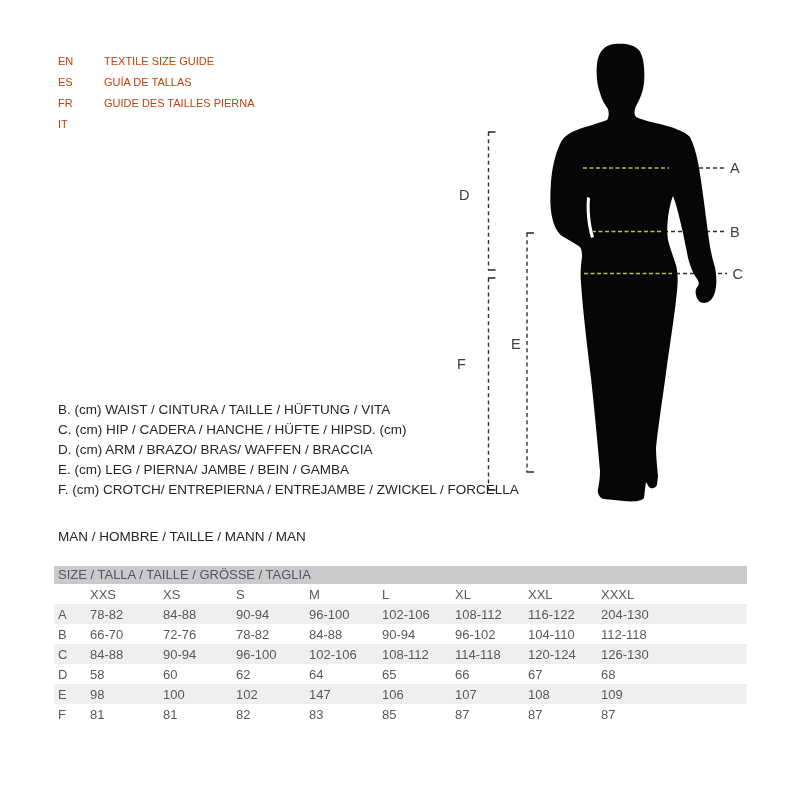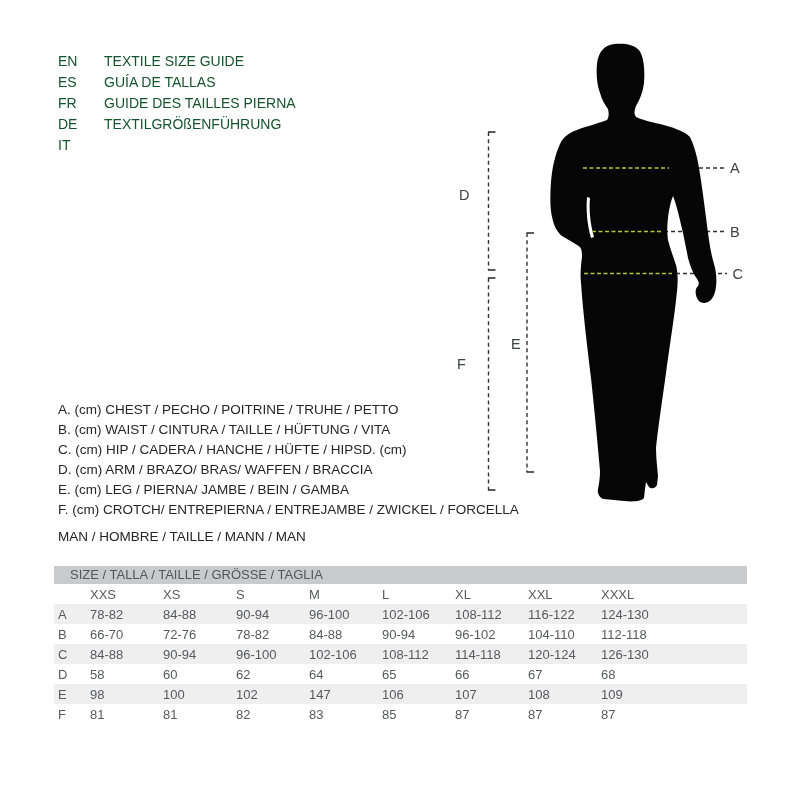--- a/index.html
+++ b/index.html
@@ -9,23 +9,23 @@
     height: 800px;
     background: #ffffff;
     font-family: "Liberation Sans", "DejaVu Sans", sans-serif;
     color: #262626;
     overflow: hidden;
   }
   
   .lang-block {
     position: absolute;
     left: 58px; top: 51px;
-    font-size: 14px;
+    font-size: 11px;
     line-height: 21px;
-    color: #14532d;
+    color: #c2410c;
     white-space: nowrap;
   }
   .lang-row { display: flex; }
   .lang-code { display: inline-block; width: 46px; }
   
   .figure-wrap { position: absolute; left: 440px; top: 30px; width: 320px; height: 490px; }
   .figure-wrap svg { display: block; width: 320px; height: 490px; }
   
   .legend {
     position: absolute;
@@ -42,21 +42,21 @@
     color: #262626;
     white-space: nowrap;
   }
   
   .size-table { position: absolute; left: 54px; top: 566px; width: 693px; }
   .table-title {
     height: 18px; line-height: 18px;
     background: #c9cacb;
     color: #55565a;
     font-size: 13px;
-    padding-left: 16px;
+    padding-left: 4px;
     box-sizing: border-box;
   }
   .trow {
     display: grid;
     grid-template-columns: 36px repeat(8, 73px) 1fr;
     height: 20px;
     align-items: center;
     font-size: 13px;
     color: #58595b;
   }
@@ -74,24 +74,20 @@
       <span class="lang-code">EN</span>
       <span class="lang-title">TEXTILE SIZE GUIDE</span>
     </div>
     <div class="lang-row">
       <span class="lang-code">ES</span>
       <span class="lang-title">GUÍA DE TALLAS</span>
     </div>
     <div class="lang-row">
       <span class="lang-code">FR</span>
       <span class="lang-title">GUIDE DES TAILLES PIERNA</span>
-    </div>
-    <div class="lang-row">
-      <span class="lang-code">DE</span>
-      <span class="lang-title">TEXTILGRÖßENFÜHRUNG</span>
     </div>
     <div class="lang-row">
       <span class="lang-code">IT</span>
     </div>
   </div>
 
   <div class="figure-wrap">
     <svg viewBox="440 30 320 490" xmlns="http://www.w3.org/2000/svg">
 
       <line x1="671" y1="168" x2="727" y2="168" stroke="#2f2f2f" stroke-width="1.4" stroke-dasharray="4 3"></line>
@@ -172,21 +168,20 @@
       <text x="730" y="173" font-size="14.5" fill="#3f4042">A</text>
       <text x="730" y="236.5" font-size="14.5" fill="#3f4042">B</text>
       <text x="732.5" y="278.5" font-size="14.5" fill="#3f4042">C</text>
       <text x="459" y="200" font-size="14.5" fill="#3f4042">D</text>
       <text x="511" y="348.5" font-size="14.5" fill="#3f4042">E</text>
       <text x="457" y="368.5" font-size="14.5" fill="#3f4042">F</text>
     </svg>
   </div>
 
   <div class="legend">
-    <div>A. (cm) CHEST / PECHO / POITRINE / TRUHE / PETTO</div>
     <div>B. (cm) WAIST / CINTURA / TAILLE / HÜFTUNG / VITA</div>
     <div>C. (cm) HIP / CADERA / HANCHE / HÜFTE / HIPSD. (cm)</div>
     <div>D. (cm) ARM / BRAZO/ BRAS/ WAFFEN / BRACCIA</div>
     <div>E. (cm) LEG / PIERNA/ JAMBE / BEIN / GAMBA</div>
     <div>F. (cm) CROTCH/ ENTREPIERNA / ENTREJAMBE / ZWICKEL / FORCELLA</div>
   </div>
 
   <div class="gender-line">MAN / HOMBRE / TAILLE / MANN / MAN</div>
 
   <div class="size-table">
@@ -207,21 +202,21 @@
 
     <div class="trow striped">
       <div class="rlabel">A</div>
       <div class="cell">78-82</div>
       <div class="cell">84-88</div>
       <div class="cell">90-94</div>
       <div class="cell">96-100</div>
       <div class="cell">102-106</div>
       <div class="cell">108-112</div>
       <div class="cell">116-122</div>
-      <div class="cell">124-130</div>
+      <div class="cell">204-130</div>
       <div></div>
     </div>
 
     <div class="trow">
       <div class="rlabel">B</div>
       <div class="cell">66-70</div>
       <div class="cell">72-76</div>
       <div class="cell">78-82</div>
       <div class="cell">84-88</div>
       <div class="cell">90-94</div>

